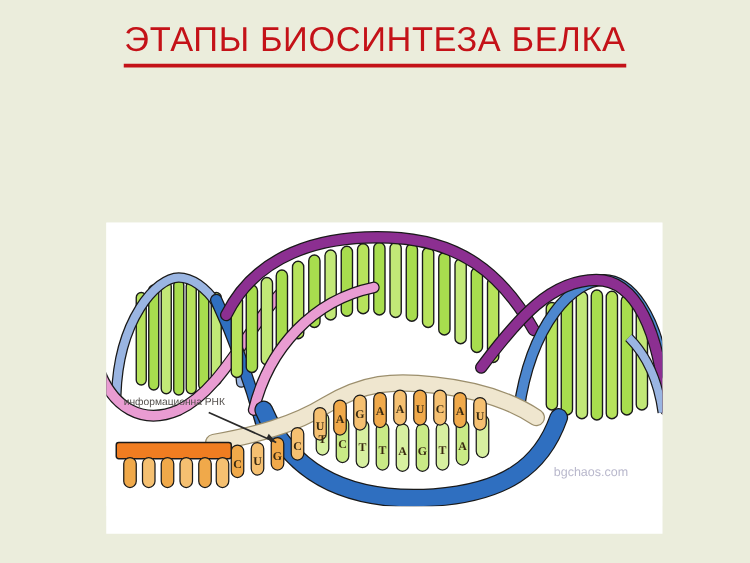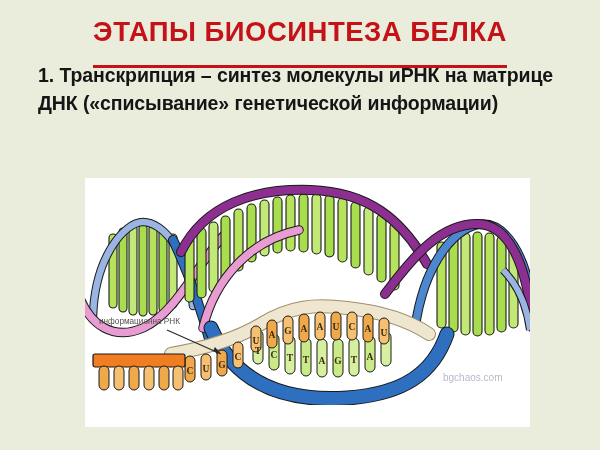--- a/index.html
+++ b/index.html
@@ -23,26 +23,26 @@
   #title-block {
     position: absolute;
     left: 0;
     top: 18px;
     width: 600px;
     text-align: center;
   }
   #slide-title {
     display: inline-block;
     font-size: 27.5px;
-    font-weight: bold;
+    font-weight: normal;
     color: #c41218;
     letter-spacing: 0.5px;
     line-height: 1.05;
     border-bottom: 3px solid #c41218;
-    padding-bottom: 18px;
+    padding-bottom: 4px;
     white-space: nowrap;
   }
 
   
   #subtitle {
     position: absolute;
     left: 38px;
     top: 62px;
     width: 540px;
     font-size: 19.5px;
@@ -90,21 +90,20 @@
 </style>
 </head>
 <body style="background: rgb(235, 237, 220);">
 
 <div id="slide">
 
   <div id="title-block">
     <div id="slide-title" style="color: rgb(196, 18, 24); border-bottom-color: rgb(196, 18, 24);">ЭТАПЫ  БИОСИНТЕЗА  БЕЛКА</div>
   </div>
 
-  <div id="subtitle" style="color: rgb(21, 21, 21);">1. Транскрипция – синтез молекулы иРНК на матрице ДНК («списывание» генетической информации)</div>
 
   <div id="figure-panel" style="background: rgb(255, 255, 255);">
     <div id="dna-figure">
       <svg width="445" height="227" viewBox="0 0 445 227" xmlns="http://www.w3.org/2000/svg">
         <defs>
           <clipPath id="panelClip">
               <rect x="0" y="0" width="445" height="227"></rect>
             </clipPath>
         </defs>
 

